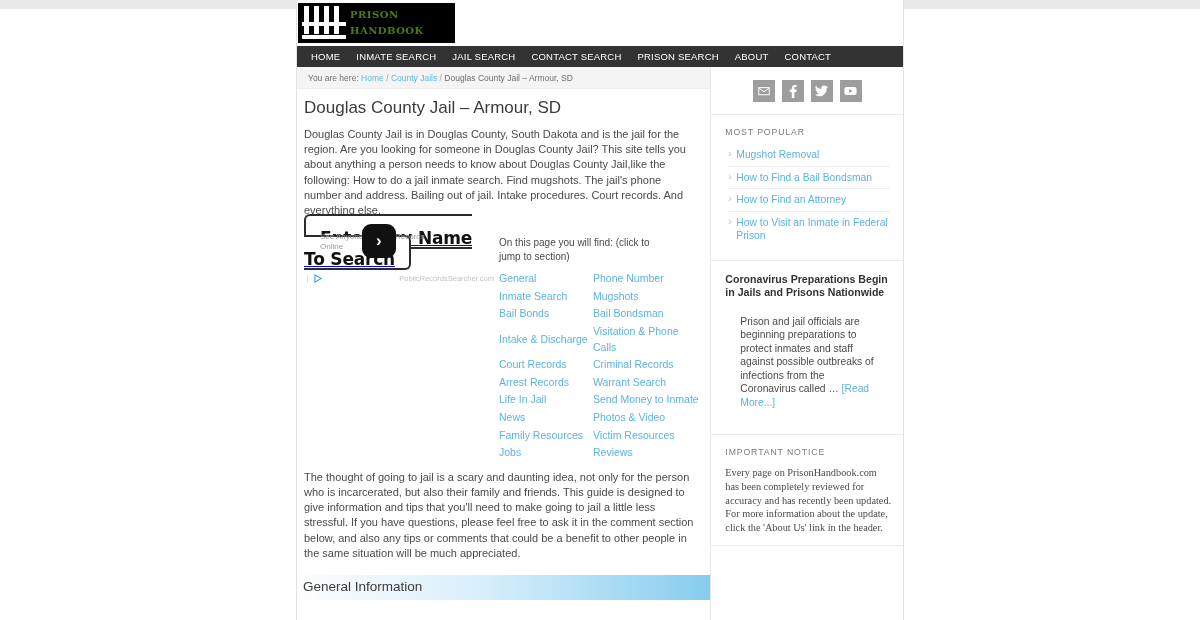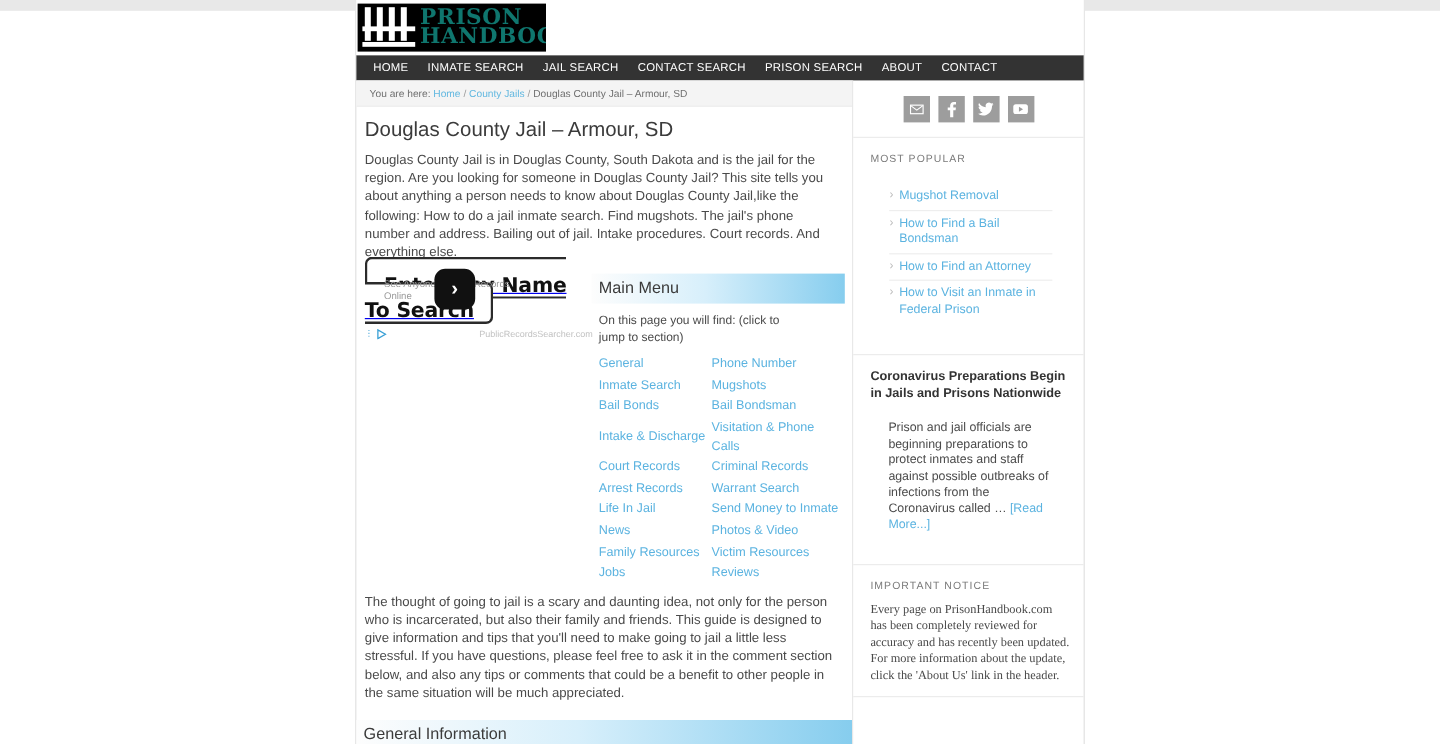--- a/index.html
+++ b/index.html
@@ -35,24 +35,24 @@
   #logo .bars { position:absolute; left:4px; top:3px; width:44px; height:34px; }
   #logo .bar {
     position:absolute; top:0; width:5px; height:28px; background:#fff;
   }
   #logo .bar.b1{left:2px;} #logo .bar.b2{left:12px;} #logo .bar.b3{left:22px;} #logo .bar.b4{left:32px;}
   #logo .rail { position:absolute; left:0; width:44px; height:4px; background:#fff; }
   #logo .rail.r1 { top:16px; }
   #logo .rail.r2 { top:29px; }
   #logo .wordmark {
     position:absolute; left:52px; top:4px;
-    color:#0f766e;
+    color:#4d7c0f;
     font-family: "DejaVu Serif", serif;
     font-weight: 700;
-    font-size: 18px;
+    font-size: 10px;
     line-height: 16px;
     letter-spacing: 0.5px;
   }
   #logo .wordmark span { display:block; }
   
   #main-nav {
     height: 21px;
     background: #333333;
     display: flex;
     align-items: center;
@@ -194,21 +194,21 @@
   }
   .social-btn svg { display:block; }
   .widget { padding: 12px 10px 10px 14px; border-bottom: 1px solid #ececec; }
   .widget-title {
     font-size: 8.7px;
     letter-spacing: 0.9px;
     color: #7a7a7a;
     margin: 0 0 7px 0;
     font-weight: 400;
   }
-  ul.popular { list-style: none; margin: 16px; padding: 0; }
+  ul.popular { list-style: none; margin: 3px; padding: 0; }
   ul.popular li {
     border-bottom: 1px solid #eeeeee;
     padding: 4px 0 4px 0;
   }
   ul.popular li:last-child { border-bottom: none; }
   ul.popular a {
     color: #5bb3e0;
     font-size: 10.3px;
     line-height: 13.5px;
     text-decoration: none;
@@ -310,21 +310,20 @@
               <span class="dots">⋮</span>
               <svg width="9" height="9" viewBox="0 0 10 10">
                 <path d="M1 1 L1 9 L8 5 Z" fill="none" stroke="#3aa0d6" stroke-width="1.2"></path>
               </svg>
             </span>
             <span>PublicRecordsSearcher.com</span>
           </div>
         </div>
 
         <div id="menu-col">
-          <h2 class="section-heading">Main Menu</h2>
           <p id="menu-intro">On this page you will find: (click to jump to section)</p>
           <div id="menu-links">
             <span class="mlcell">
                 <a href="#">General</a>
               </span>
             <span class="mlcell">
                 <a href="#">Phone Number</a>
               </span>
             <span class="mlcell">
                 <a href="#">Inmate Search</a>

